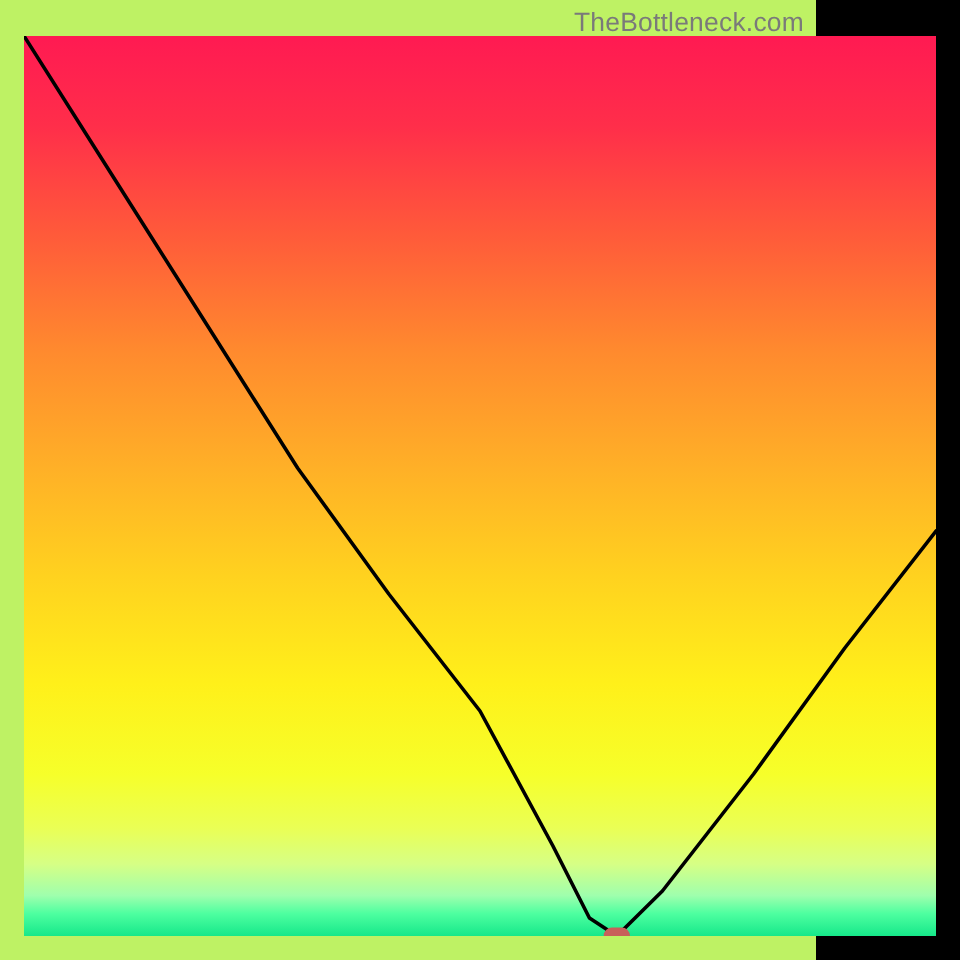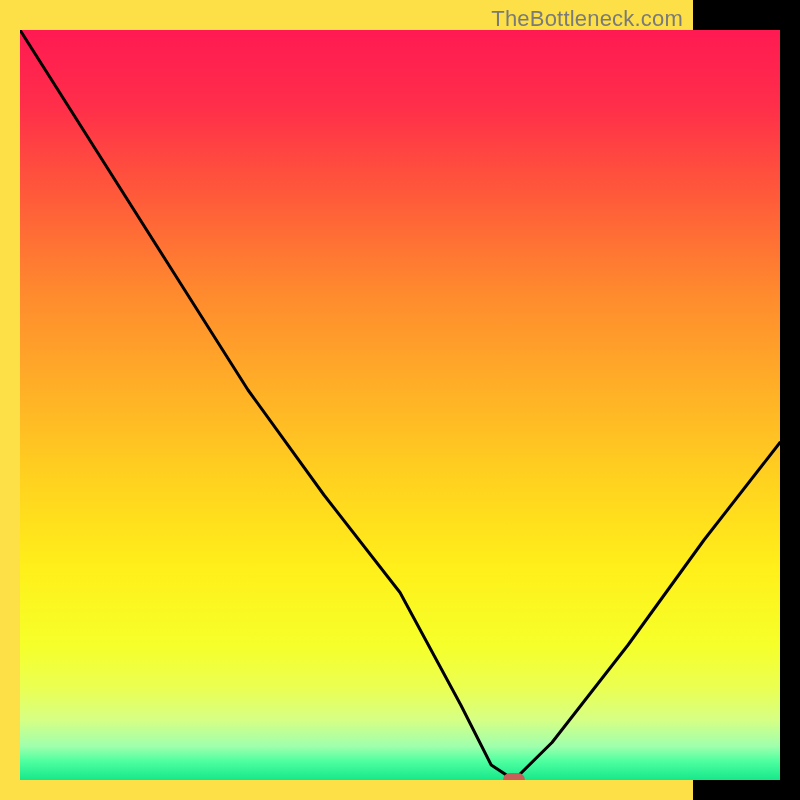--- a/index.html
+++ b/index.html
@@ -7,22 +7,21 @@
     padding: 0;
     width: 800px;
     height: 800px;
     background: #000;
     overflow: hidden;
   }
   .container {
     position: relative;
     width: 680px;
     height: 800px;
-    background: #fde047;
-    padding-left: 13px;
+    background: #bef264;
   }
   .watermark {
     position: absolute;
     top: 6px;
     right: 10px;
     color: #7a7a7a;
     font-family: Arial, Helvetica, sans-serif;
     font-size: 22px;
     font-weight: 500;
     letter-spacing: 0.2px;

